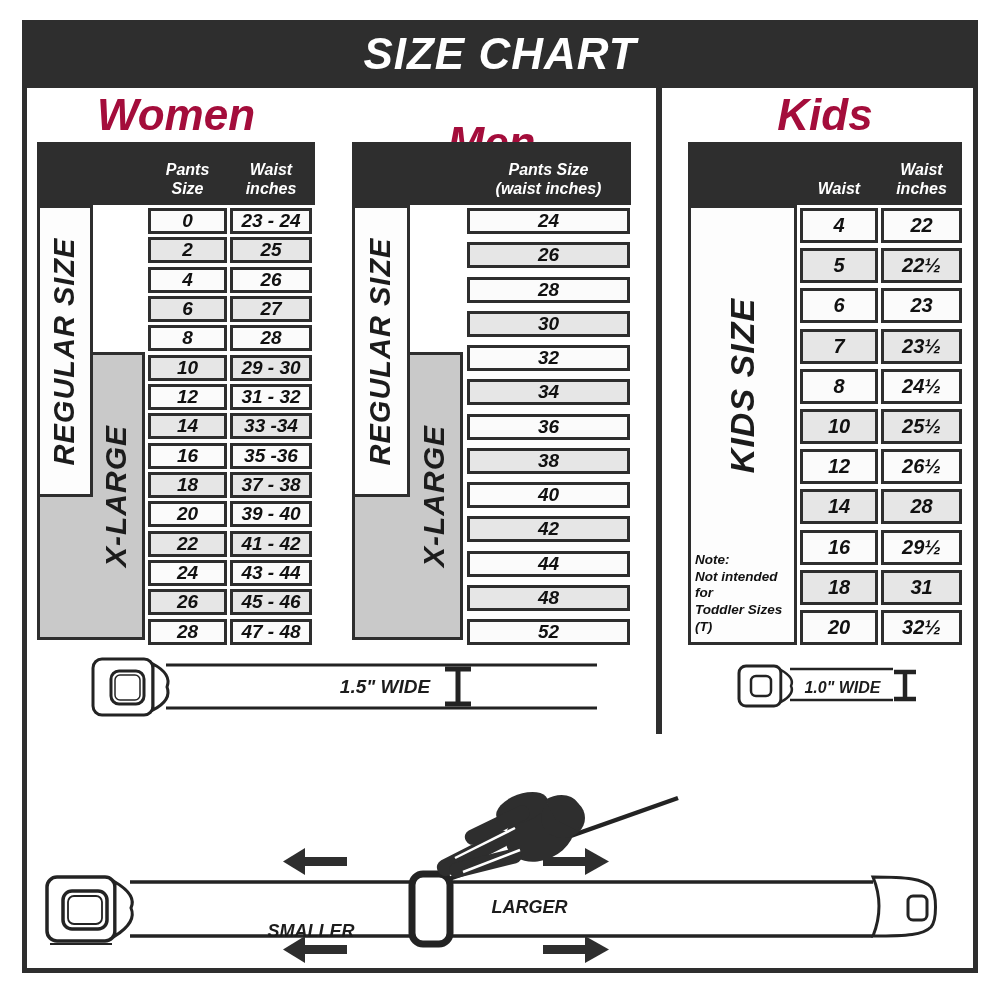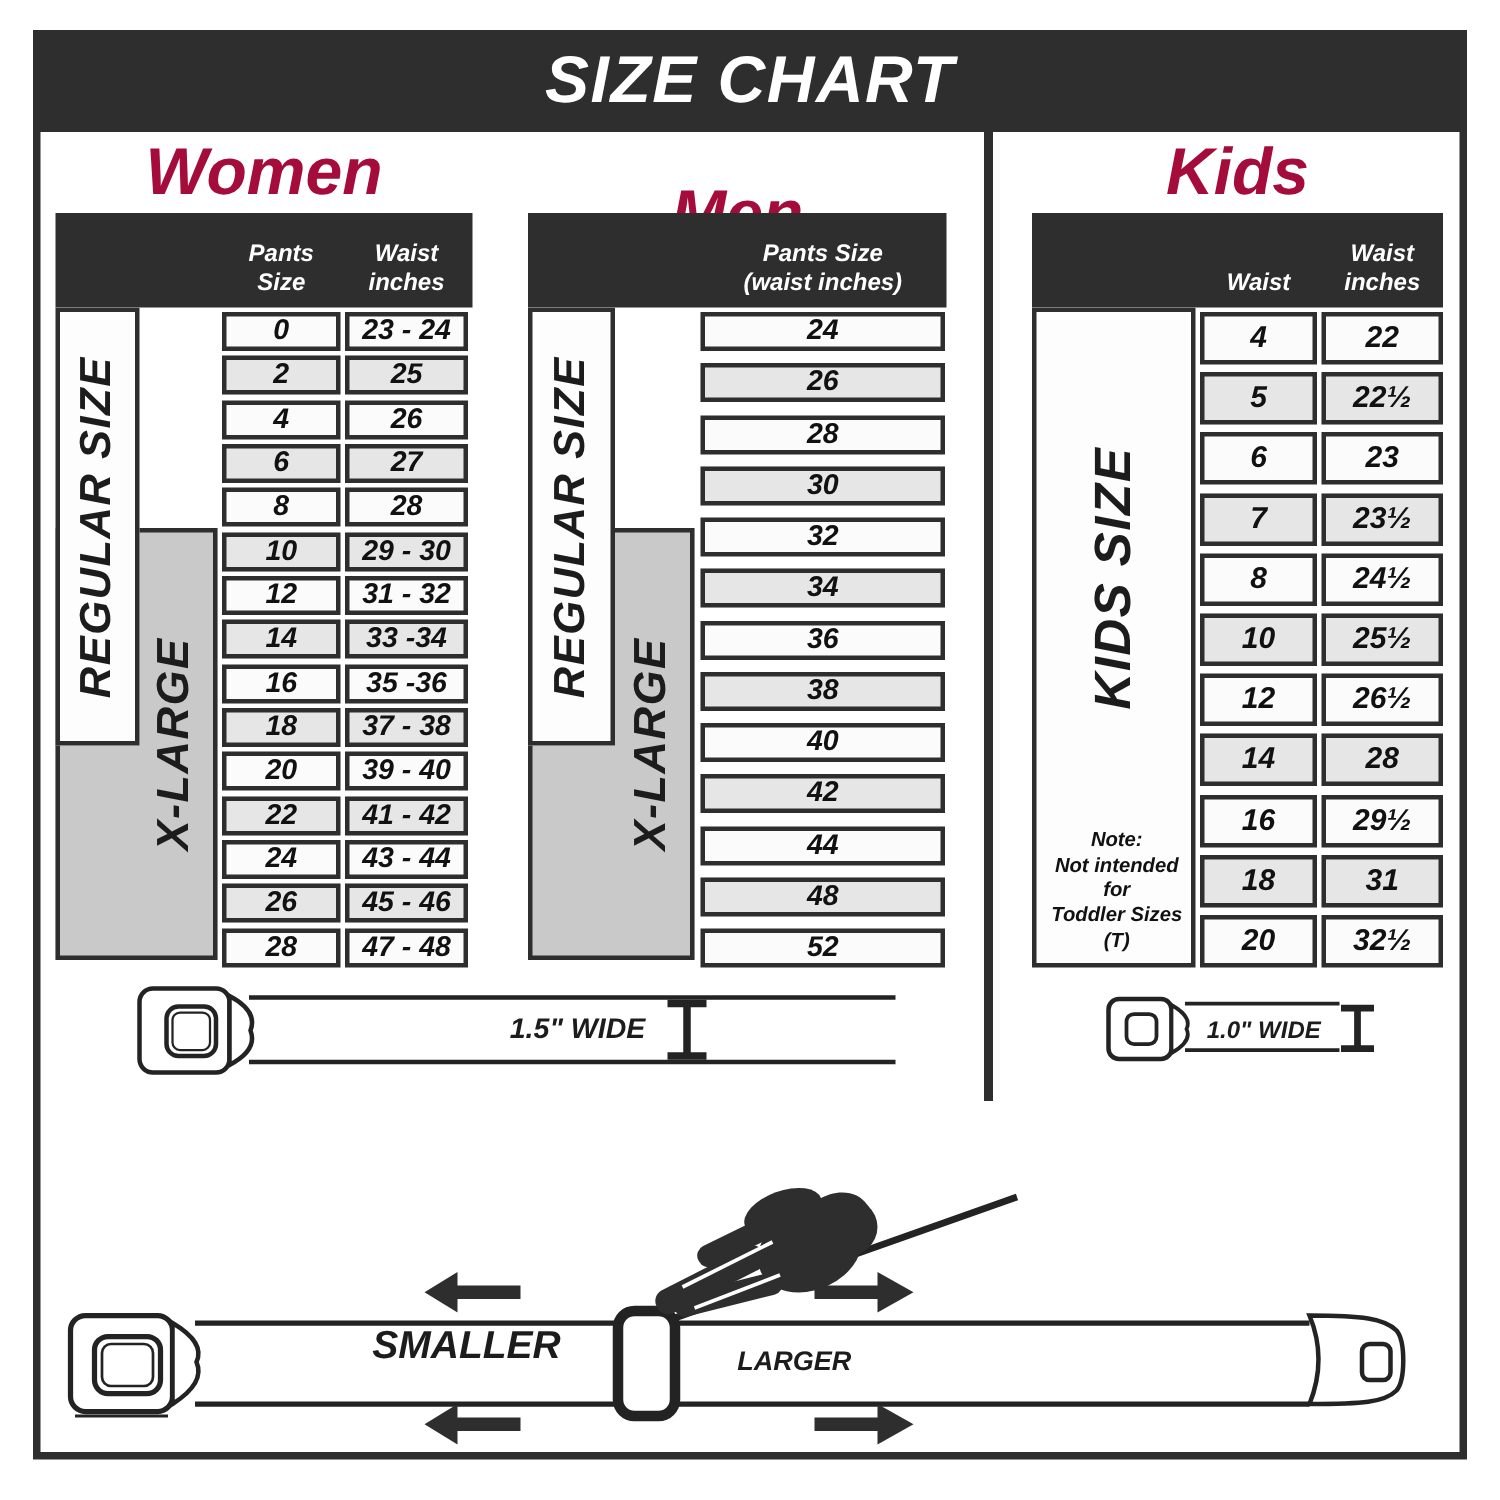--- a/index.html
+++ b/index.html
@@ -39,25 +39,25 @@
   .k-rows .cell:first-child{width:78px;}
   .k-rows .cell:last-child{width:81px;}
   .vbox{border:3px solid var(--dark);display:flex;align-items:center;justify-content:center;}
   .regbox{top:205px;width:56px;height:292px;background:#fdfdfd;z-index:4;}
   .xlbox{top:352px;height:288px;background:var(--xl);z-index:1;}
   .xl-inner{position:absolute;right:0;top:0;width:53px;height:100%;display:flex;align-items:center;justify-content:center;}
   .vtext{white-space:nowrap;transform:rotate(-90deg);font-weight:700;color:#1c1c1c;font-size:30px;letter-spacing:1px;}
   .kidsbox{left:688px;top:205px;width:109px;height:440px;background:#fdfdfd;z-index:4;border:3px solid var(--dark);}
   .kids-vtext-wrap{position:absolute;left:0;top:0;width:100%;height:82%;display:flex;align-items:center;justify-content:center;}
   .kids-vtext{font-size:34px;}
-  .note{position:absolute;left:4px;bottom:6px;font-weight:700;color:#111;font-size:13.5px;line-height:1.25;text-align:center;}
+  .note{position:absolute;left:4px;bottom:6px;font-weight:700;color:#111;font-size:13.5px;line-height:1.25;}
   .belt-label{font-weight:700;color:#1c1c1c;text-align:center;z-index:5;}
   .lab-adult{left:330px;top:676px;width:110px;font-size:19px;}
   .lab-kids{left:795px;top:679px;width:95px;font-size:16px;}
-  .lab-smaller{left:246px;top:881px;width:130px;font-size:26px;z-index:5;}
+  .lab-smaller{left:246px;top:921px;width:130px;font-size:18px;z-index:5;}
   .lab-larger{left:472px;top:897px;width:115px;font-size:18px;z-index:5;}
   svg{position:absolute;overflow:visible;}
   .stroke{fill:none;stroke:#232323;}
   .fillwhite{fill:#fff;stroke:#232323;}
 </style>
 </head>
 <body>
 
 <div class="canvas">
 

